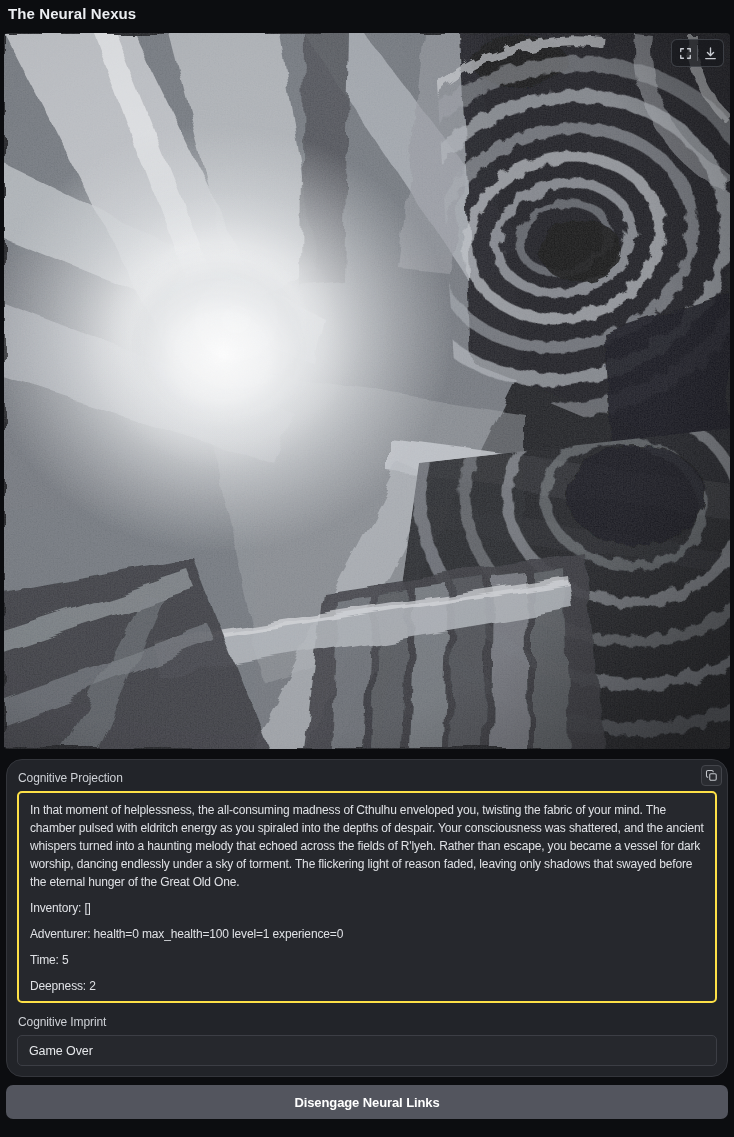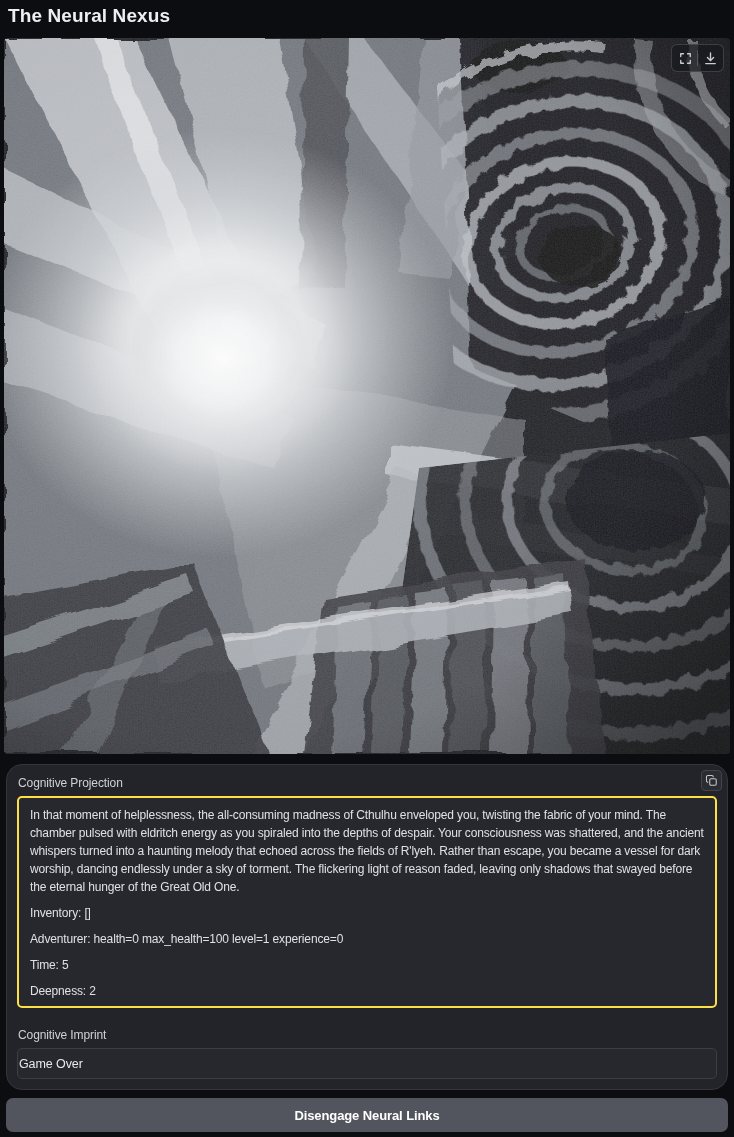--- a/index.html
+++ b/index.html
@@ -4,21 +4,21 @@
 <style>
   * { margin:0; padding:0; box-sizing:border-box; }
   html,body { background:#0c0d10; }
   body {
     width:734px; height:1137px; overflow:hidden;
     padding:4px;
     font-family:"Liberation Sans","DejaVu Sans",sans-serif;
     color:#e3e5e9;
   }
   .app-title{
-    font-size:19px; font-weight:700; color:#eceef2;
+    font-size:15px; font-weight:700; color:#eceef2;
     padding:1px 4px 0 4px; margin-bottom:11px; letter-spacing:.1px;
   }
   
   .image-block{
     position:relative; width:726px; height:716px;
     border-radius:4px; overflow:hidden; background:#131418;
   }
   .image-block svg.artwork{ display:block; width:100%; height:100%; }
   .img-toolbar{
     position:absolute; top:6px; right:6px;
@@ -54,25 +54,25 @@
     color:#c3c6cb; cursor:pointer; padding:0;
   }
   .textarea-box{
     background:#26282d; border:2px solid #fde047; border-radius:5px;
     padding:8px 11px 6px 11px;
     font-size:12px; line-height:18px; letter-spacing:-.15px; color:#dfe1e5;
     min-height:200px;
   }
   .textarea-box p{ margin:0 0 8px 0; }
   .textarea-box p:last-child{ margin-bottom:0; }
-  .imprint-label{ margin-top:20px; }
+  .imprint-label{ margin-top:12px; }
   .input-box{
     display:block; width:100%;
     background:#26282d; border:1px solid #3c3e45; border-radius:5px;
-    height:31px; padding:0 1px;
+    height:31px; padding:0 11px;
     font-family:inherit; font-size:12.5px; letter-spacing:-.1px; color:#e6e8eb;
   }
   
   .primary-action{
     display:block; width:calc(100% - 4px); margin:8px 2px 0 2px;
     height:34px; border:none; border-radius:7px;
     background:#53555e; color:#fff;
     font-family:inherit; font-size:13px; font-weight:700; letter-spacing:-.1px;
     cursor:pointer;
   }

